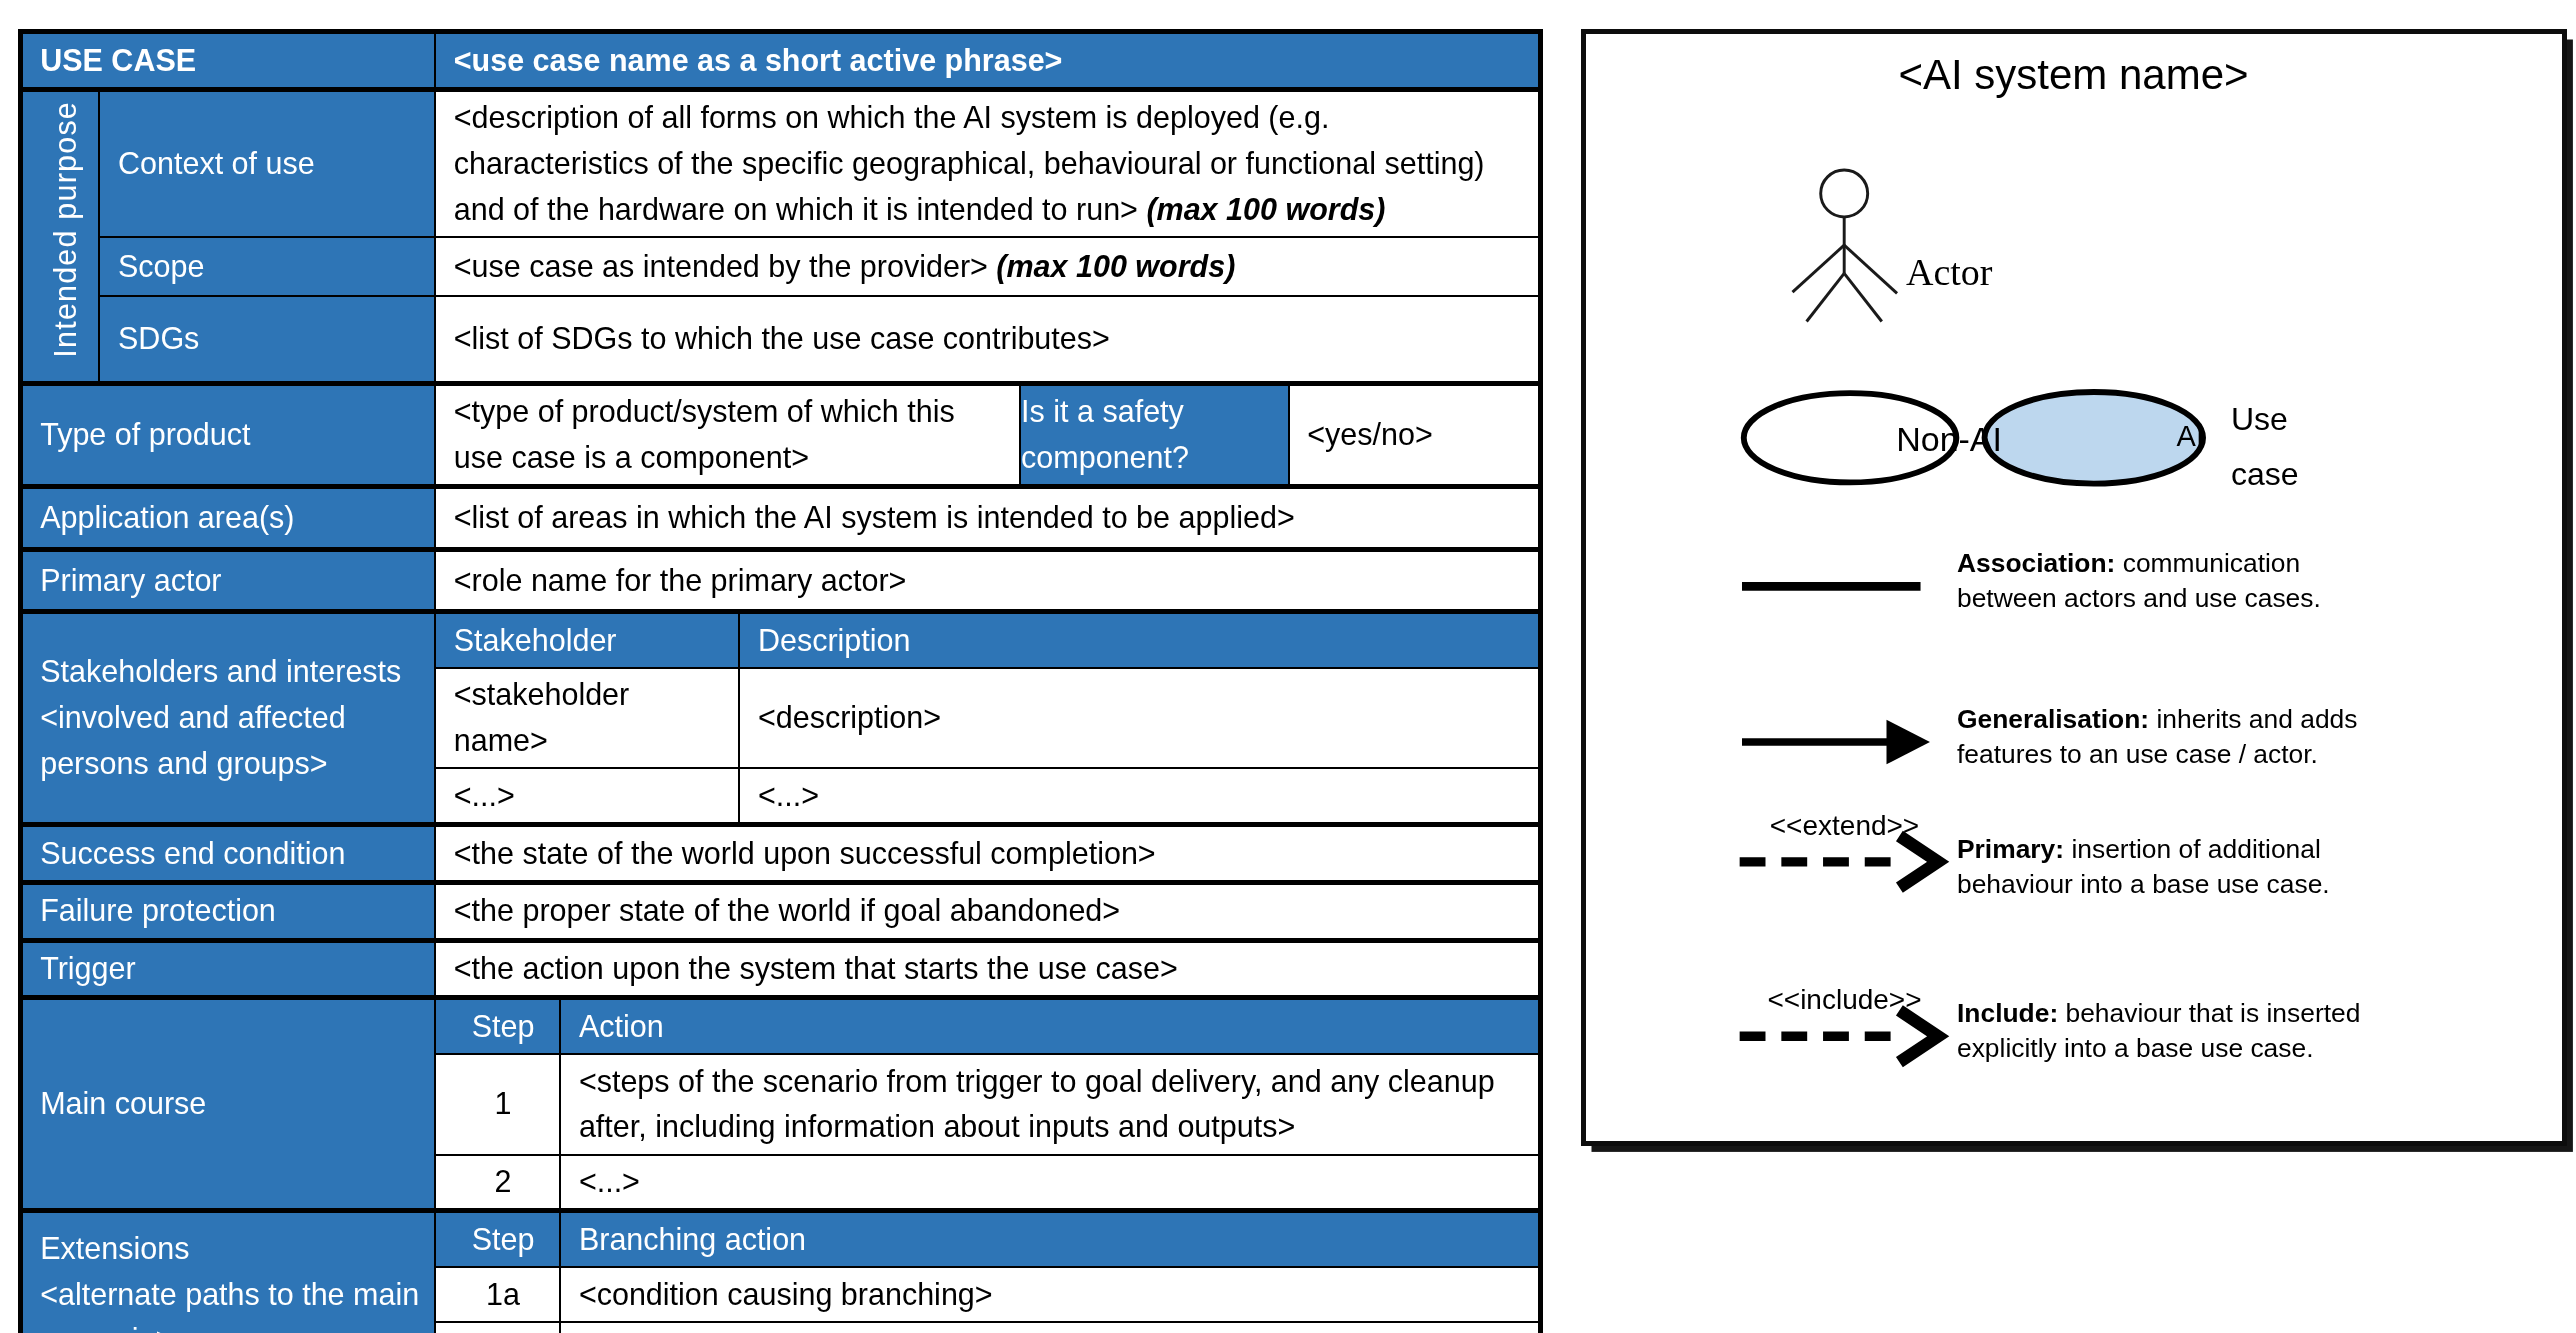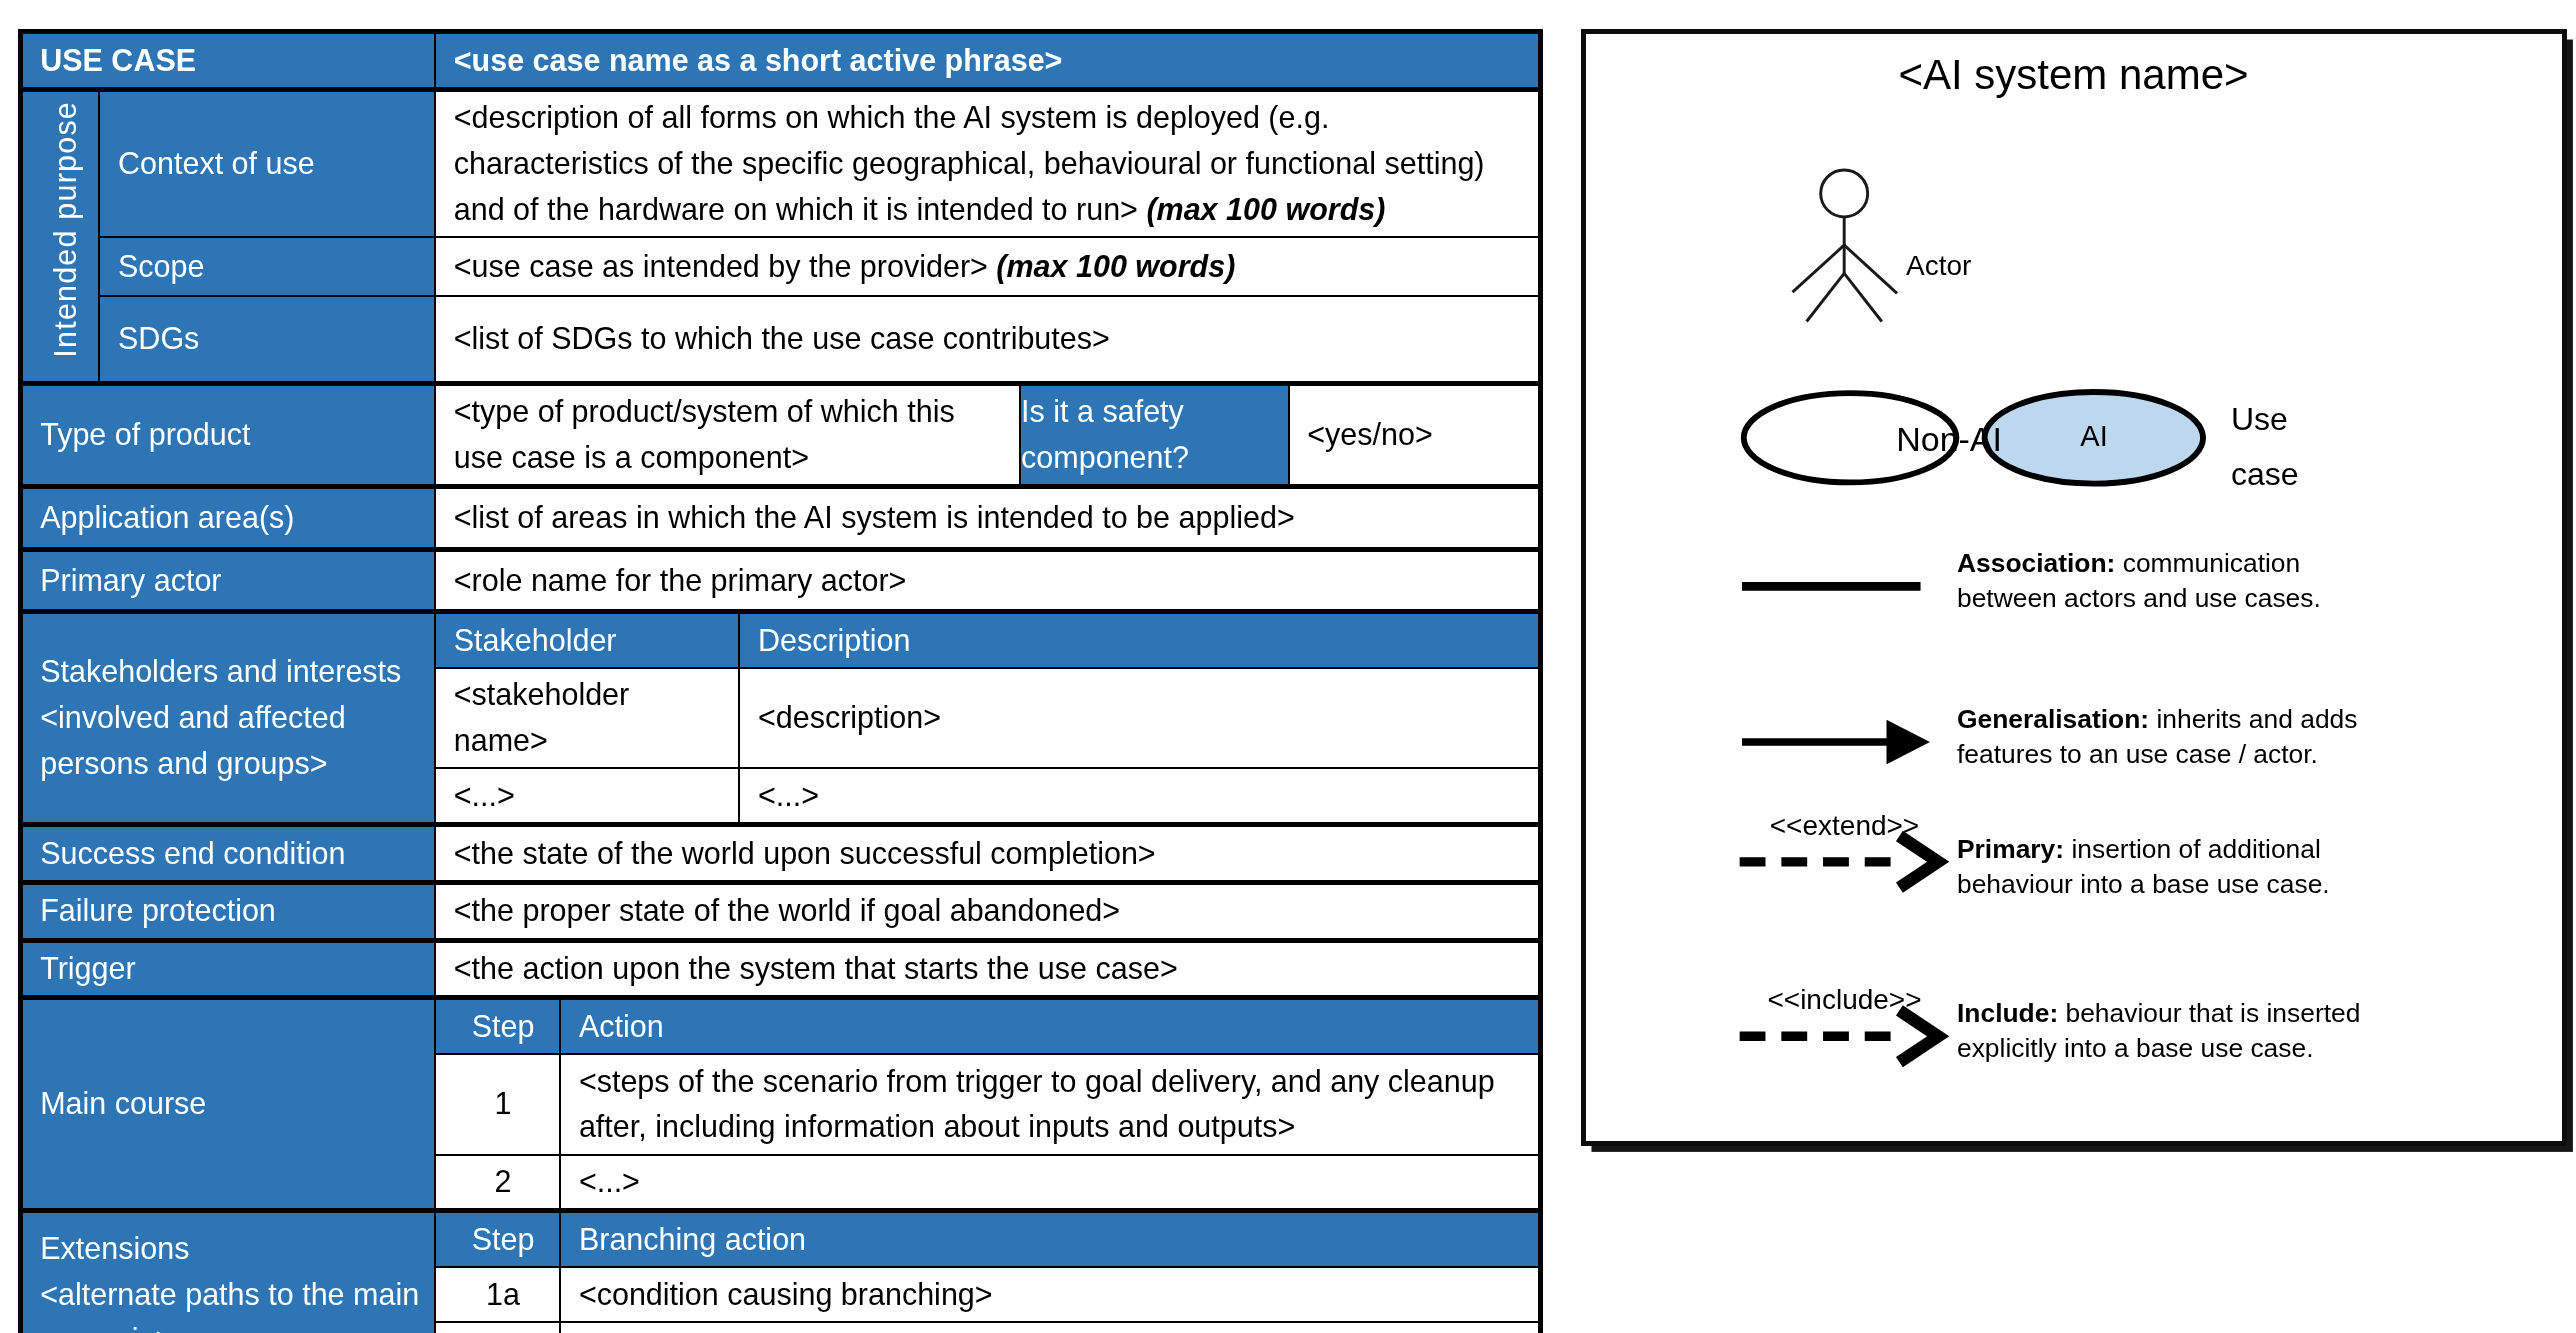--- a/index.html
+++ b/index.html
@@ -20,23 +20,23 @@
   .vlabel{writing-mode:vertical-rl;transform:rotate(180deg);display:inline-block;
           font-size:30.5px;letter-spacing:1.2px;color:#fff;white-space:nowrap;}
   .lh16{line-height:1.6;}
   .mx{font-weight:bold;font-style:italic;}
 
   
   .panel{position:absolute;left:1581px;top:13px;width:976px;height:1107px;background:#fff;
          border:5.3px solid #0d0d0d;box-shadow:8.2px 8.2px 0 -2.3px #161616;}
   .abs{position:absolute;}
   .ttl{left:1592px;top:35px;width:963px;text-align:center;font-size:42px;}
-  .actor-lbl{left:1906px;top:234px;font-size:28px;}
+  .actor-lbl{left:1906px;top:234px;font-size:38px;font-family:Liberation Serif, serif;}
   .nonai-lbl{left:1788px;top:404px;width:214px;text-align:right;font-size:34px;}
-  .ai-lbl{left:1984px;top:404px;width:220px;text-align:center;font-size:29px;}
+  .ai-lbl{left:1984px;top:404px;width:220px;text-align:right;font-size:29px;}
   .uc-lbl{left:2231px;top:376px;width:112px;font-size:32px;line-height:55px;}
   .leg{left:1957px;width:420px;font-size:26.4px;line-height:35px;}
   .leg b{font-weight:bold;}
   .st{left:1727px;width:235px;text-align:center;font-size:28px;}
   svg.overlay{position:absolute;left:0;top:0;pointer-events:none;}
 </style>
 </head>
 <body>
 
 <div id="page">

